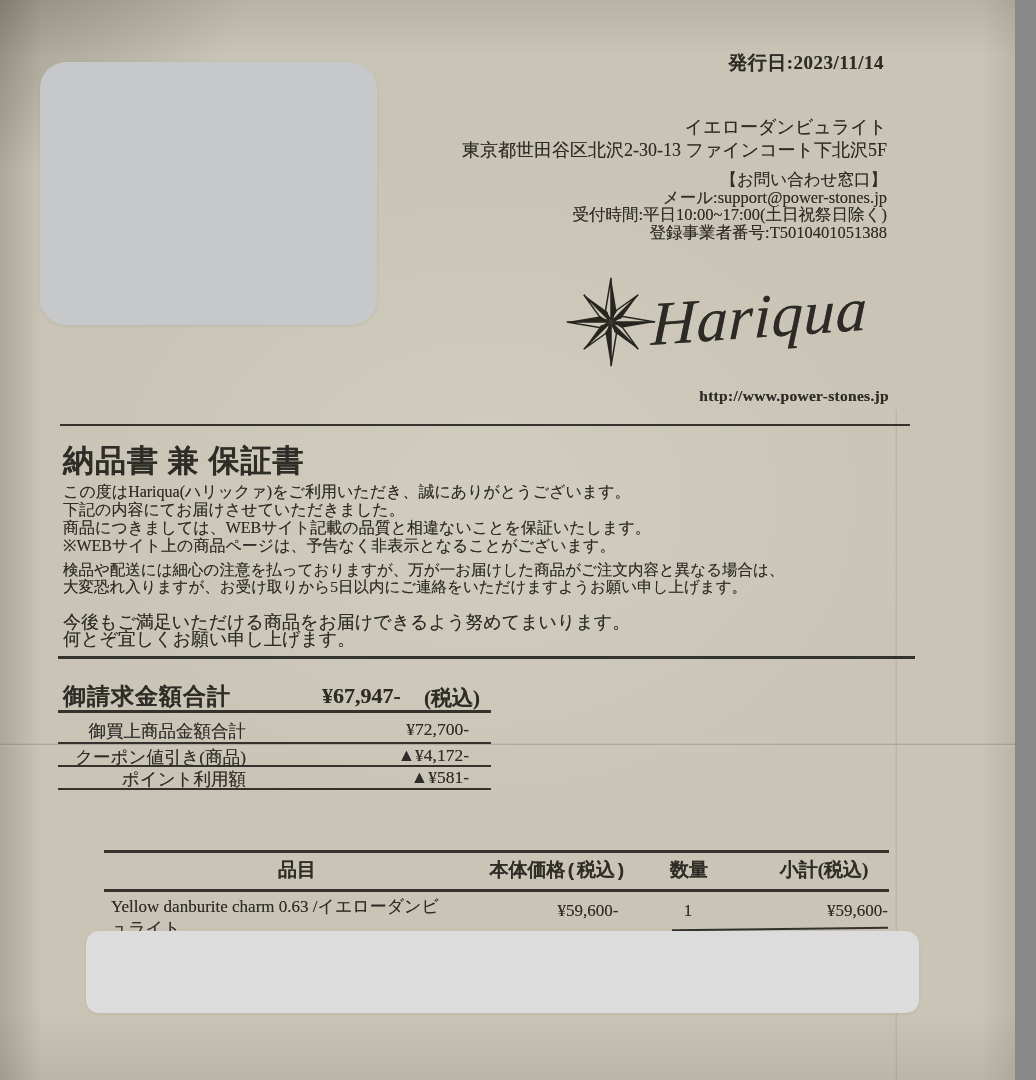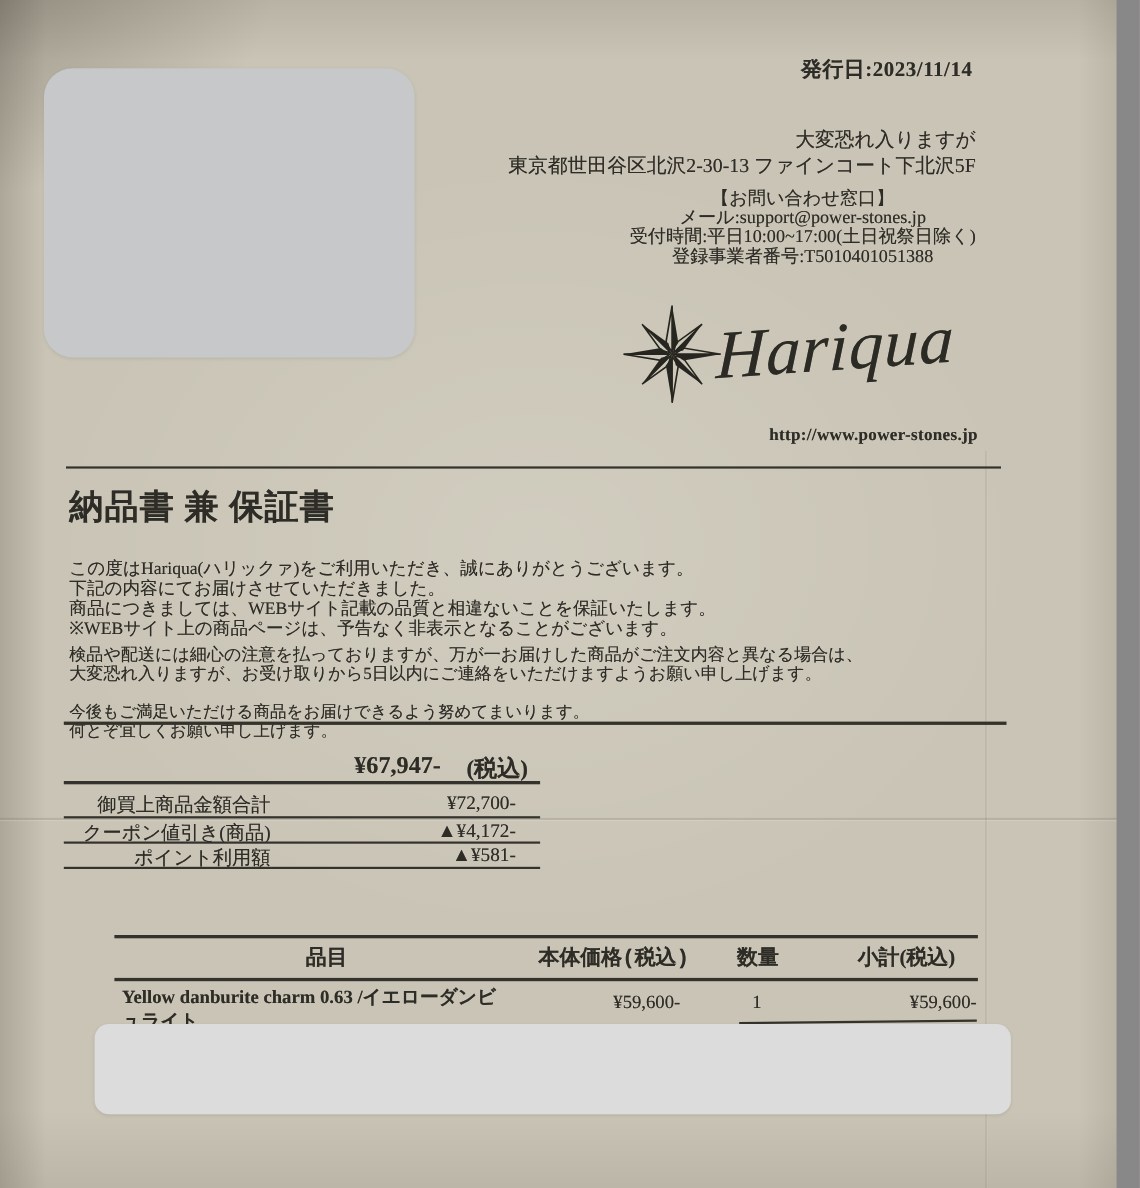--- a/index.html
+++ b/index.html
@@ -17,57 +17,57 @@
       #c9c4b5;
     text-shadow:0 0 0.6px rgba(46,44,39,0.55);
   }
   .abs{position:absolute;white-space:nowrap;}
   .crease-h{position:absolute;left:0;top:743px;width:1036px;height:4px;opacity:.5;
     background:linear-gradient(180deg, rgba(96,90,74,0) 0%, rgba(96,90,74,0.55) 40%, rgba(255,255,250,0.35) 75%, rgba(96,90,74,0) 100%);}
   .crease-v{position:absolute;left:895px;top:410px;width:3px;height:670px;opacity:.45;
     background:linear-gradient(90deg, rgba(96,90,74,0) 0%, rgba(96,90,74,0.35) 45%, rgba(255,255,250,0.25) 100%);}
   .issue-date{top:50px;right:131px;font-size:19px;font-weight:bold;letter-spacing:.5px;}
   .company-block{top:116px;right:128px;text-align:right;font-size:18px;line-height:22.5px;}
-  .contact-block{top:171px;right:128px;text-align:center;font-size:16.5px;line-height:17.5px;}
+  .contact-block{top:171px;right:128px;text-align:right;font-size:16.5px;line-height:17.5px;}
   .brand-tagline{top:251px;left:598px;width:262px;text-align:center;font-size:14.5px;letter-spacing:.5px;white-space:nowrap;}
   .star-logo{position:absolute;left:564px;top:275px;width:94px;height:94px;}
   .logo-script{top:289px;left:650px;font-size:62px;font-style:italic;letter-spacing:1px;
     transform:rotate(-4deg) skewX(-6deg);transform-origin:left bottom;color:#2b2a24;}
   .brand-url{top:387px;right:126px;font-size:15.5px;font-weight:bold;word-spacing:1px;letter-spacing:.3px;text-align:center;}
   .rule{position:absolute;background:#34322c;}
   .doc-title{top:440px;left:63px;font-size:31px;font-weight:bold;letter-spacing:1px;}
-  .para{position:absolute;left:63px;font-size:16px;margin-top:26px;}
+  .para{position:absolute;left:63px;font-size:16px;}
   .para div{white-space:nowrap;}
   .p1{top:483px;line-height:18px;}
   .p2{top:561px;font-size:15.5px;line-height:17px;}
-  .p3{top:614px;font-size:15px;line-height:17px;}
+  .p3{top:614px;font-size:18px;line-height:17px;}
   .t-label-main{top:681px;left:63px;font-size:23px;font-weight:bold;letter-spacing:1px;}
   .t-amount-main{top:683px;left:322px;font-size:22px;font-weight:bold;}
   .t-tax-main{top:684px;left:424px;font-size:21px;font-weight:bold;}
   .t-sub-label{font-size:17.5px;text-align:right;}
   .t-sub-amount{font-size:17.5px;text-align:right;}
   .items-header{font-size:19px;font-weight:bold;text-align:center;position:absolute;top:857px;}
-  .item-name{position:absolute;top:896px;left:111px;width:342px;font-size:17px;line-height:21.5px;white-space:normal;font-weight:bold;}
+  .item-name{position:absolute;top:896px;left:111px;width:342px;font-size:17px;line-height:21.5px;white-space:normal;}
   .item-cell{position:absolute;top:901px;font-size:17px;}
   .redact{position:absolute;box-shadow:0 1px 3px rgba(60,56,48,0.10);}
   .redact-top{left:40px;top:62px;width:337px;height:263px;border-radius:26px;background:#c7c8ca;}
   .redact-bottom{left:86px;top:931px;width:833px;height:82px;border-radius:13px;background:#dbdcdb;}
 </style>
 </head>
 <body>
 
 <div class="page">
 
   <div class="crease-h"></div>
   <div class="crease-v"></div>
 
   <div class="abs issue-date">発行日:2023/11/14</div>
 
   <div class="abs company-block">
-    <div>大変恐れ入りますが</div>
+    <div>イエローダンビュライト</div>
     <div>東京都世田谷区北沢2-30-13 ファインコート下北沢5F</div>
   </div>
 
   <div class="abs contact-block">
     <div>【お問い合わせ窓口】</div>
     <div>メール:support@power-stones.jp</div>
     <div>受付時間:平日10:00~17:00(土日祝祭日除く)</div>
     <div>登録事業者番号:T5010401051388</div>
   </div>
 
@@ -115,20 +115,21 @@
     <div>大変恐れ入りますが、お受け取りから5日以内にご連絡をいただけますようお願い申し上げます。</div>
   </div>
 
   <div class="para p3">
     <div>今後もご満足いただける商品をお届けできるよう努めてまいります。</div>
     <div>何とぞ宜しくお願い申し上げます。</div>
   </div>
 
   <div class="rule" style="top:656px;left:58px;width:857px;height:2.5px;"></div>
 
+  <div class="abs t-label-main">御請求金額合計</div>
   <div class="abs t-amount-main">¥67,947-</div>
   <div class="abs t-tax-main">(税込)</div>
   <div class="rule" style="top:710px;left:58px;width:433px;height:3px;"></div>
 
   <div class="abs t-sub-label" style="top:719px;right:769px;margin-left:24px;">御買上商品金額合計</div>
   <div class="abs t-sub-amount" style="top:719px;right:546px;">¥72,700-</div>
   <div class="rule" style="top:742px;left:58px;width:433px;height:1.5px;"></div>
 
   <div class="abs t-sub-label" style="top:745px;right:769px;">クーポン値引き(商品)</div>
   <div class="abs t-sub-amount" style="top:745px;right:546px;">▲¥4,172-</div>

